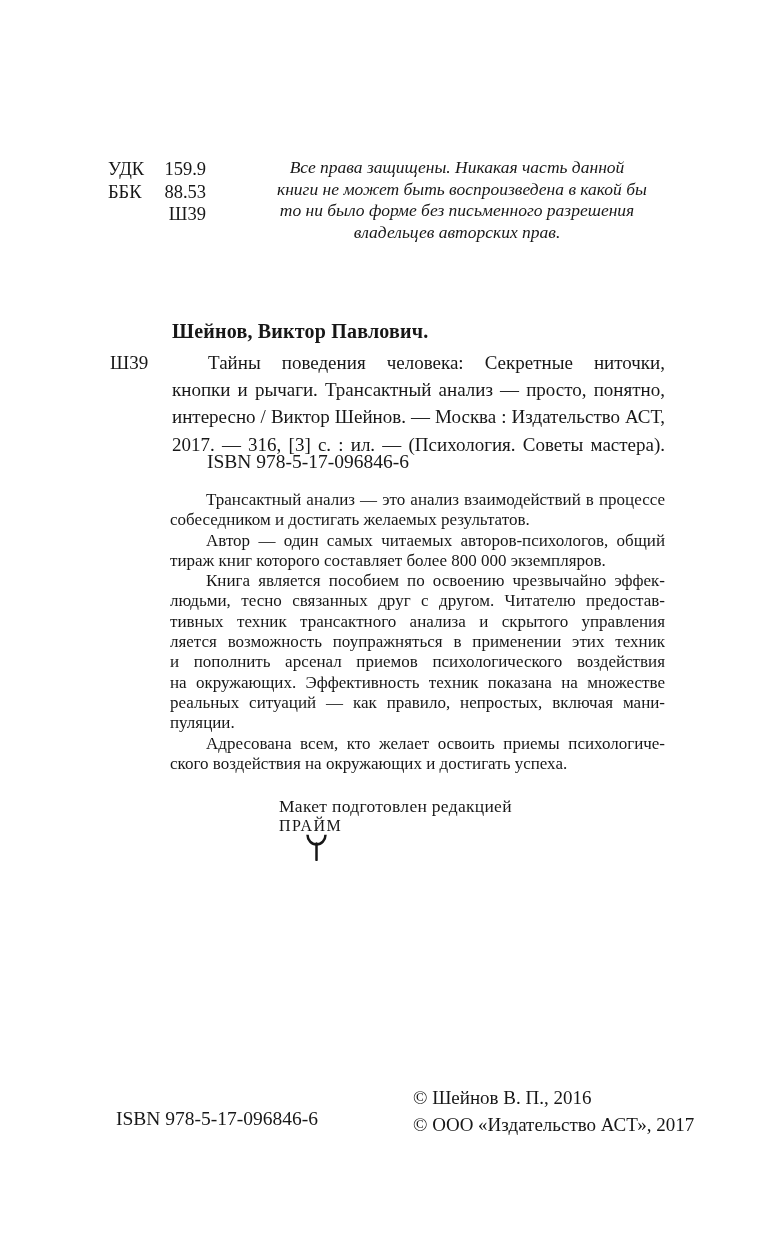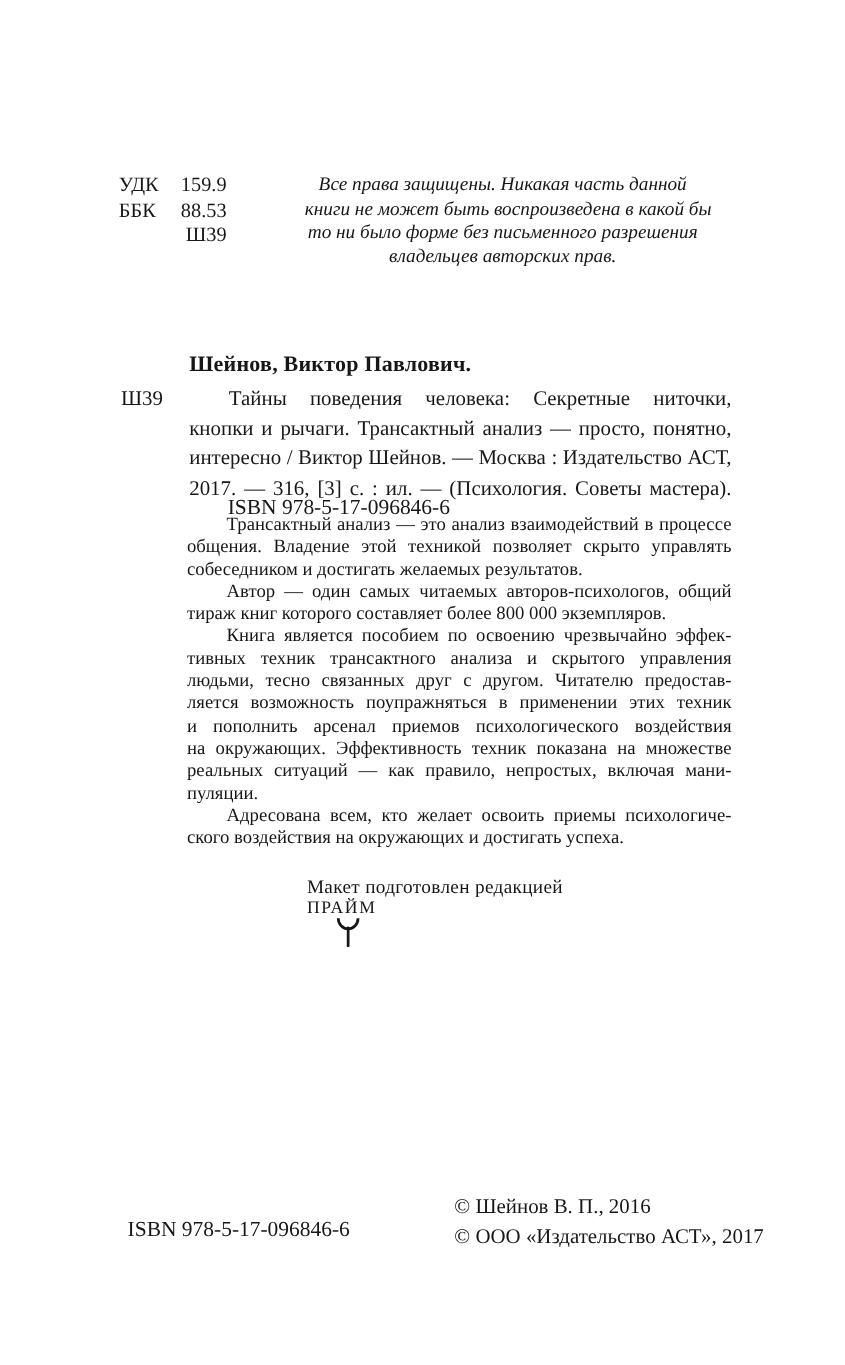--- a/index.html
+++ b/index.html
@@ -35,21 +35,21 @@
   .rights { left: 277px; top: 157px; width: 360px; font-style: italic;
             font-size: 17.5px; line-height: 21.7px; }
 
   
   .author-heading { left: 172px; top: 320px; font-size: 20px; font-weight: 700; letter-spacing: 0.2px; }
   .biblio-sign { left: 110px; top: 352px; font-size: 19px; }
   .biblio { left: 172px; top: 349px; width: 493px; font-size: 19px; line-height: 27.2px; }
   .isbn-top { left: 207px; top: 451px; font-size: 19.5px; }
 
   
-  .annotation { left: 170px; top: 467px; width: 495px; font-size: 17px; line-height: 20.3px; }
+  .annotation { left: 170px; top: 490px; width: 495px; font-size: 17px; line-height: 20.3px; }
   .annotation .para { margin: 0; }
 
   
   .imprint { left: 279px; top: 785px; display: flex; align-items: flex-start; gap: 0; flex-direction: column; }
   .imprint-label { font-size: 17.5px; letter-spacing: 0.3px; margin-top: 11px; white-space: nowrap; }
   .prime-logo { display: flex; flex-direction: column; align-items: center; margin-top: 1px; justify-content: flex-end; }
   .prime-brand { font-size: 16px; letter-spacing: 1.5px; line-height: 16px; }
   .prime-logo svg { margin-top: -1px; margin-left: 12px; display: block; }
 
   
@@ -92,31 +92,30 @@
       <div class="jline">кнопки и рычаги. Трансактный анализ — просто, понятно,</div>
       <div class="jline">интересно / Виктор Шейнов. — Москва : Издательство АСТ,</div>
       <div class="jline last">2017. — 316, [3] с. : ил. — (Психология. Советы мастера).</div>
     </div>
 
   <div class="abs isbn-top">ISBN 978-5-17-096846-6</div>
 
   <div class="abs annotation">
     <div class="para indent-first">
         <div class="jline first">Трансактный анализ — это анализ взаимодействий в процессе</div>
-        <div class="jline">общения. Владение этой техникой позволяет скрыто управлять</div>
         <div class="jline last">собеседником и достигать желаемых результатов.</div>
       </div>
     <div class="para indent-first">
         <div class="jline first">Автор — один самых читаемых авторов-психологов, общий</div>
         <div class="jline last">тираж книг которого составляет более 800 000 экземпляров.</div>
       </div>
     <div class="para indent-first">
         <div class="jline first">Книга является пособием по освоению чрезвычайно эффек-</div>
+        <div class="jline">людьми, тесно связанных друг с другом. Читателю предостав-</div>
         <div class="jline">тивных техник трансактного анализа и скрытого управления</div>
-        <div class="jline">людьми, тесно связанных друг с другом. Читателю предостав-</div>
         <div class="jline">ляется возможность поупражняться в применении этих техник</div>
         <div class="jline">и пополнить арсенал приемов психологического воздействия</div>
         <div class="jline">на окружающих. Эффективность техник показана на множестве</div>
         <div class="jline">реальных ситуаций — как правило, непростых, включая мани-</div>
         <div class="jline last">пуляции.</div>
       </div>
     <div class="para indent-first">
         <div class="jline first">Адресована всем, кто желает освоить приемы психологиче-</div>
         <div class="jline last">ского воздействия на окружающих и достигать успеха.</div>
       </div>

